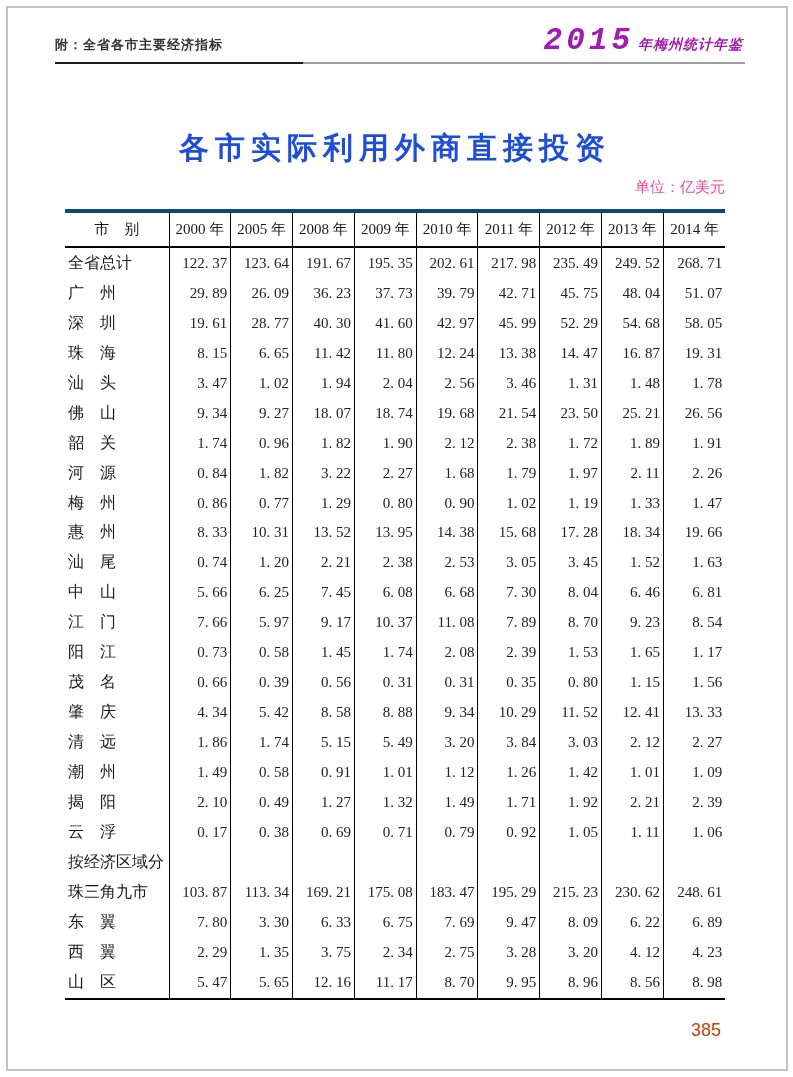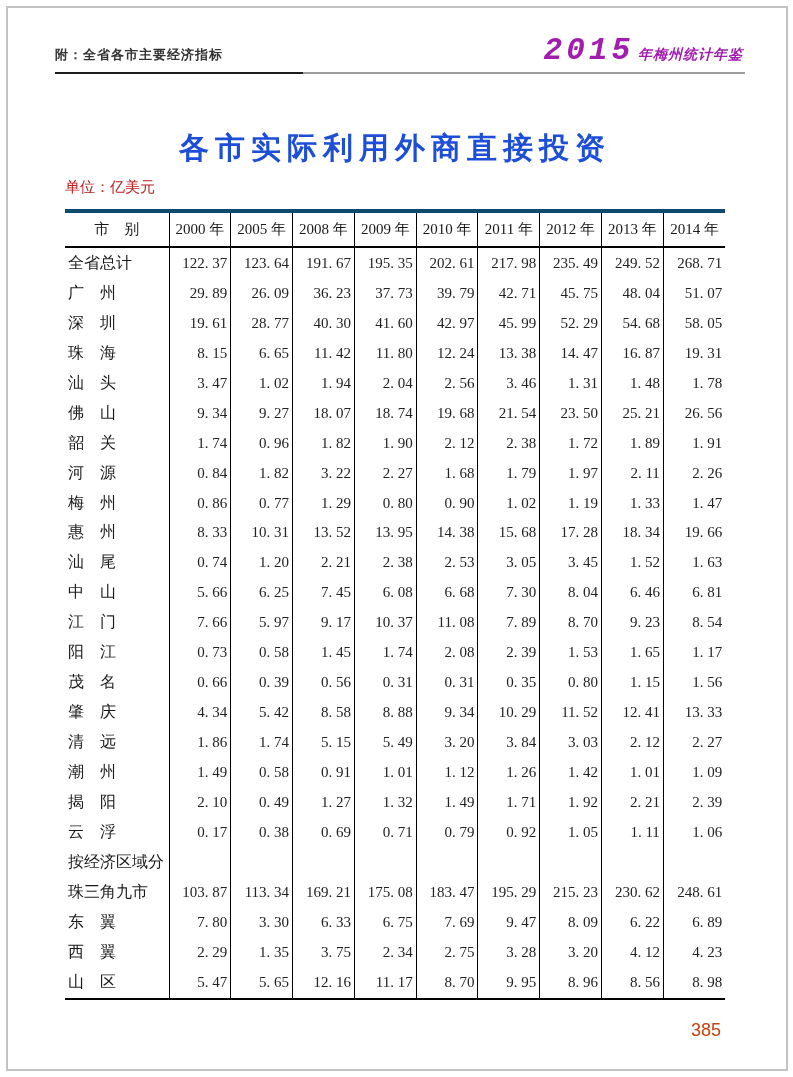--- a/index.html
+++ b/index.html
@@ -13,21 +13,21 @@
   }
   .page-frame {
     position: absolute;
     left: 6px; top: 6px; right: 5px; bottom: 6px;
     border: 2px solid #c3c3c3;
     pointer-events: none;
   }
   
   .running-header {
     position: absolute;
-    left: 55px; right: 48px; top: 38px;
+    left: 55px; right: 48px; top: 28px;
     height: 36px;
   }
   .header-left {
     position: absolute; left: 0; bottom: 10px;
     font-family: "Liberation Sans", "DejaVu Sans", sans-serif;
     font-weight: bold;
     font-size: 13px;
     color: #333333;
     letter-spacing: 1px;
   }
@@ -65,23 +65,23 @@
     font-family: "Liberation Serif", "DejaVu Serif", serif;
     font-weight: bold;
     font-size: 30px;
     letter-spacing: 6px;
     color: #1d4ed8;
     white-space: nowrap;
   }
   .unit-label {
     position: absolute;
     left: 65px; width: 660px; top: 178px;
-    text-align: left;
+    text-align: right;
     font-size: 15px;
-    color: #b91c1c;
+    color: #ec4899;
   }
   
   table.data-table {
     position: absolute;
     left: 65px; top: 209px;
     width: 660px; height: 791px;
     border-collapse: collapse;
     table-layout: fixed;
     border-top: 4px solid #0c4a6e;
     border-bottom: 2px solid #000000;

